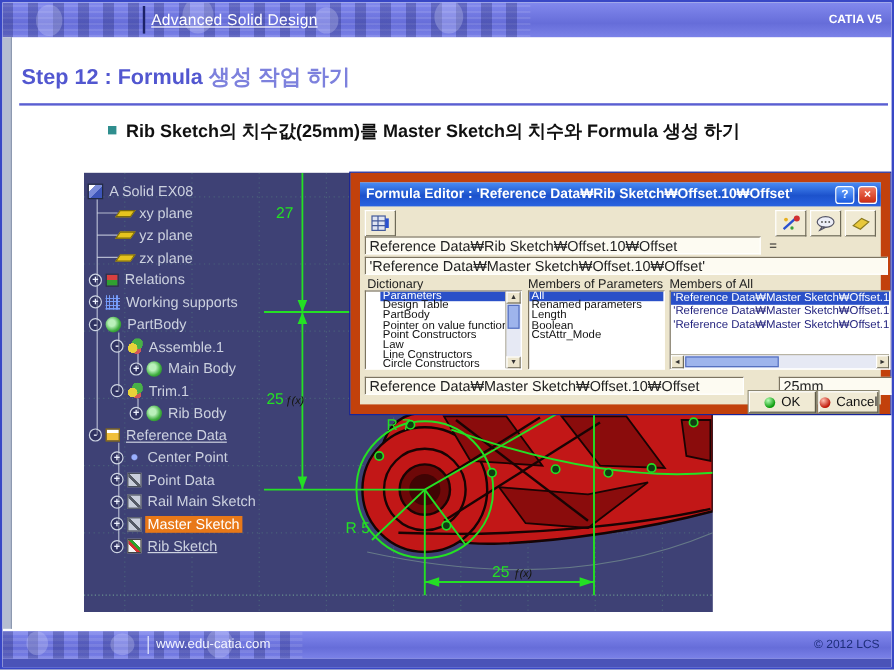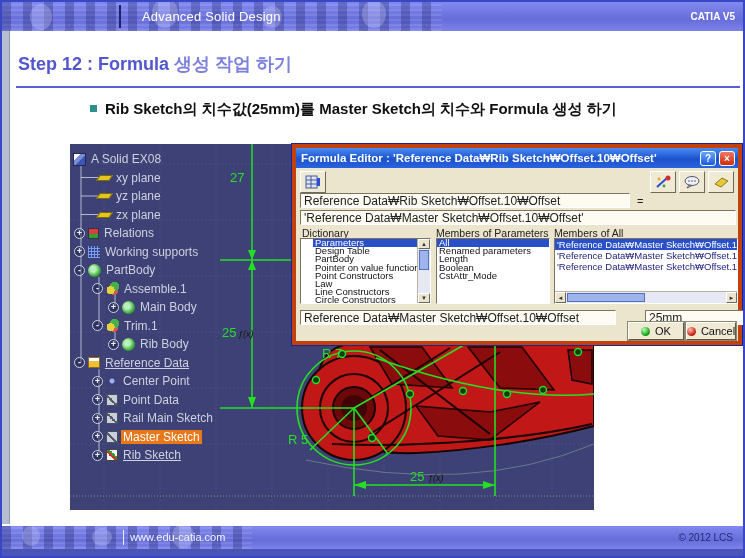--- a/index.html
+++ b/index.html
@@ -9,21 +9,21 @@
   
   .band{position:absolute;left:0;right:0;background:linear-gradient(180deg,#8289ee 0%,#666dd9 60%,#7b82e8 100%);overflow:hidden;}
   .band-header{top:0;height:29px;}
   .band-footer{bottom:7px;height:23px;}
   .deco{position:absolute;top:0;bottom:0;left:0;
     background:
       repeating-linear-gradient(90deg,rgba(26,31,102,.30) 0 9px,rgba(26,31,102,0) 9px 21px),
       repeating-linear-gradient(0deg,rgba(255,255,255,.10) 0 2px,transparent 2px 5px);}
   .deco .dot{position:absolute;border-radius:50%;background:rgba(205,210,248,.30);}
   .vline-dark{position:absolute;width:2px;background:#1c2268;}
-  .hdr-title{position:absolute;left:140px;top:0;line-height:29px;color:#ffffff;font-size:13px;letter-spacing:.2px;}
+  .hdr-title{position:absolute;left:124px;top:0;line-height:29px;color:#ffffff;font-size:13px;letter-spacing:.2px;text-decoration:underline;}
   .hdr-brand{position:absolute;right:8px;top:0;line-height:29px;color:#ffffff;font-size:10px;font-weight:bold;}
   .ftr-site{position:absolute;left:128px;top:0;line-height:23px;color:#f2f4ff;font-size:11px;}
   .ftr-line{position:absolute;left:121px;top:4px;width:1px;height:15px;background:#e8ecff;}
   .ftr-copy{position:absolute;right:10px;top:0;line-height:23px;color:#1d2d7a;font-size:10px;}
   .bottom-strip{position:absolute;left:0;right:0;bottom:0;height:7px;background:#4a53b8;}
   .left-strip{position:absolute;left:0;top:29px;width:8px;height:493px;background:#b5bdd1;border-right:1px solid #8d99b0;}
 
   
   .step-title{position:absolute;left:16px;top:50px;font-size:18px;font-weight:bold;color:#5257d0;white-space:nowrap;}
   .step-title .rest{color:#7d81dd;font-weight:bold;}
@@ -56,21 +56,21 @@
   .ic-boolean{width:13px;height:13px;background:
       radial-gradient(circle at 35% 62%,#e8d23a 0 34%,transparent 35%),
       radial-gradient(circle at 66% 34%,#48b048 0 38%,transparent 39%),
       radial-gradient(circle at 62% 72%,#d05858 0 30%,transparent 31%);}
   .ic-refdata{width:12px;height:11px;border:1px solid #8a6d12;background:linear-gradient(180deg,#ffffff 0 30%,#f0bf3a 30%);}
   .ic-point{width:12px;height:12px;background:radial-gradient(circle,#9ab0ff 0 2px,transparent 3px);}
   .ic-sketch-gray{width:12px;height:12px;background-color:#c9cedb;border:1px solid #4a4f5c;background-image:linear-gradient(45deg,transparent 40%,#555a66 40% 55%,transparent 55%);}
   .ic-sketch-color{width:12px;height:12px;background-color:#f2f2f2;border:1px solid #444444;background-image:linear-gradient(45deg,transparent 35%,#d03030 35% 50%,#2aa02a 50% 65%,transparent 65%);}
 
   
-  .dialog{position:absolute;left:290px;top:142px;width:450px;height:201px;border:4px solid #c2410c;outline:1px solid #16249a;background:#ece5cd;}
+  .dialog{position:absolute;left:290px;top:142px;width:450px;height:201px;border:8px solid #c2410c;outline:1px solid #16249a;background:#ece5cd;}
   .dlg-title{position:relative;height:20px;background:linear-gradient(180deg,#4a8cf4 0%,#1c52cc 55%,#2a63e0 100%);display:flex;align-items:center;}
   .dlg-title-text{flex:1;color:#ffffff;font-size:11.5px;font-weight:bold;padding-left:5px;white-space:nowrap;overflow:hidden;}
   .dlg-btn{width:16px;height:15px;margin-right:3px;border:1px solid #ffffff;border-radius:3px;color:#fff;font-size:10px;font-weight:bold;
            line-height:13px;text-align:center;flex:0 0 auto;}
   .dlg-help{background:linear-gradient(180deg,#6aa6ff,#1a5ae0);}
   .dlg-close{background:linear-gradient(180deg,#f07a60,#cc2a10);}
   .dlg-body{position:relative;height:175px;font-size:10px;color:#222;}
   .tbtn{position:absolute;width:26px;height:22px;background:#f0ead4;border:1px solid;border-color:#ffffff #6e6a58 #6e6a58 #ffffff;display:flex;align-items:center;justify-content:center;}
   .sunken{background:#fdfbf2;border:1px solid;border-color:#7c7460 #ffffff #ffffff #7c7460;padding:1px 3px;white-space:nowrap;overflow:hidden;font-size:12px;line-height:12px;color:#222;}
   .dcol-label{position:absolute;font-size:10.5px;color:#222;}

